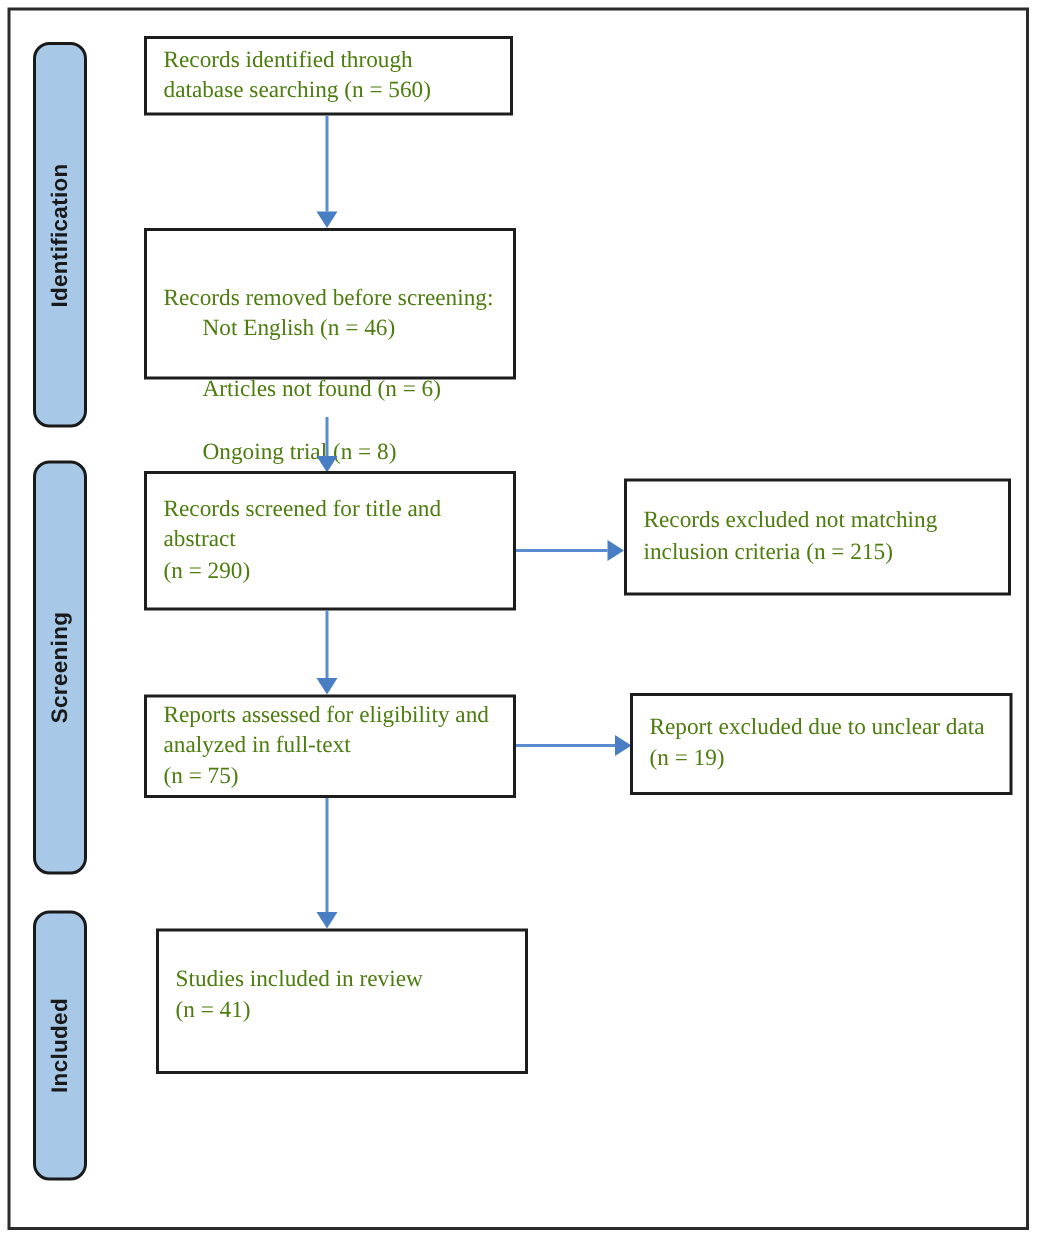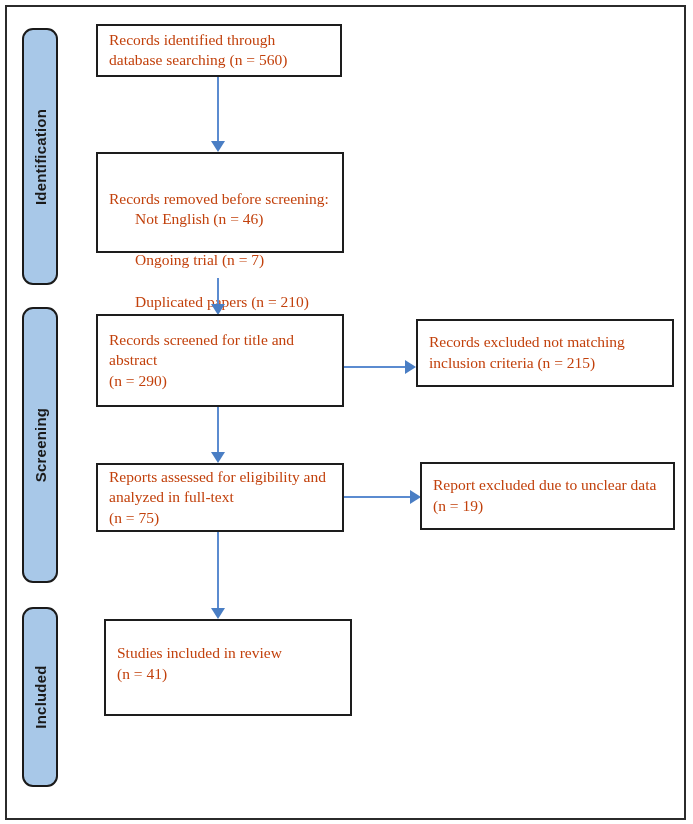--- a/index.html
+++ b/index.html
@@ -56,21 +56,21 @@
     box-sizing: border-box;
   }
   .flow-box .box-text {
     position: absolute;
     left: 11px;
     right: 8px;
     top: 50%;
     transform: translateY(-50%);
     font-size: 15.5px;
     line-height: 1.33;
-    color: #c2410c;
+    color: #4d7c0f;
     white-space: pre-line;
   }
   .flow-box.align-top .box-text {
     top: 14px;
     transform: none;
   }
   
   .box-text .sub {
     display: block;
     padding-left: 26px;
@@ -142,41 +142,42 @@
 
   <div class="arrow-v" style="left:211px; top:77px; height:75px;">
     <div class="shaft" style="height:64px;"></div>
     <div class="head" style="top:64px;"></div>
   </div>
 
   <div class="flow-box align-top" style="left:96px; top:152px; width:248px; height:101px;">
     <div class="box-text" style="top:14px; transform:none;">
       <span>Records removed before screening:</span>
       <span class="sub">Not English (n = 46)</span>
-      <span class="sub">Ongoing trial (n = 7)</span>
+      <span class="sub">Articles not found (n = 6)</span>
+      <span class="sub">Ongoing trial (n = 8)</span>
       <span class="sub">Duplicated papers (n = 210)</span>
     </div>
   </div>
 
   <div class="arrow-v" style="left:211px; top:278px; height:37px;">
     <div class="shaft" style="height:26px;"></div>
     <div class="head" style="top:26px;"></div>
   </div>
 
   <div class="flow-box" style="left:96px; top:314px; width:248px; height:93px;">
     <div class="box-text">Records screened for title and abstract
 (n = 290)</div>
   </div>
 
   <div class="arrow-h" style="left:344px; top:360px; width:72px;">
     <div class="shaft" style="width:61px;"></div>
     <div class="head" style="left:61px;"></div>
   </div>
 
-  <div class="flow-box" style="left:416px; top:319px; width:258px; height:68px;">
+  <div class="flow-box" style="left:416px; top:319px; width:258px; height:78px;">
     <div class="box-text">Records excluded not matching inclusion criteria (n = 215)</div>
   </div>
 
   <div class="arrow-v" style="left:211px; top:407px; height:56px;">
     <div class="shaft" style="height:45px;"></div>
     <div class="head" style="top:45px;"></div>
   </div>
 
   <div class="flow-box" style="left:96px; top:463px; width:248px; height:69px;">
     <div class="box-text">Reports assessed for eligibility and analyzed in full-text

